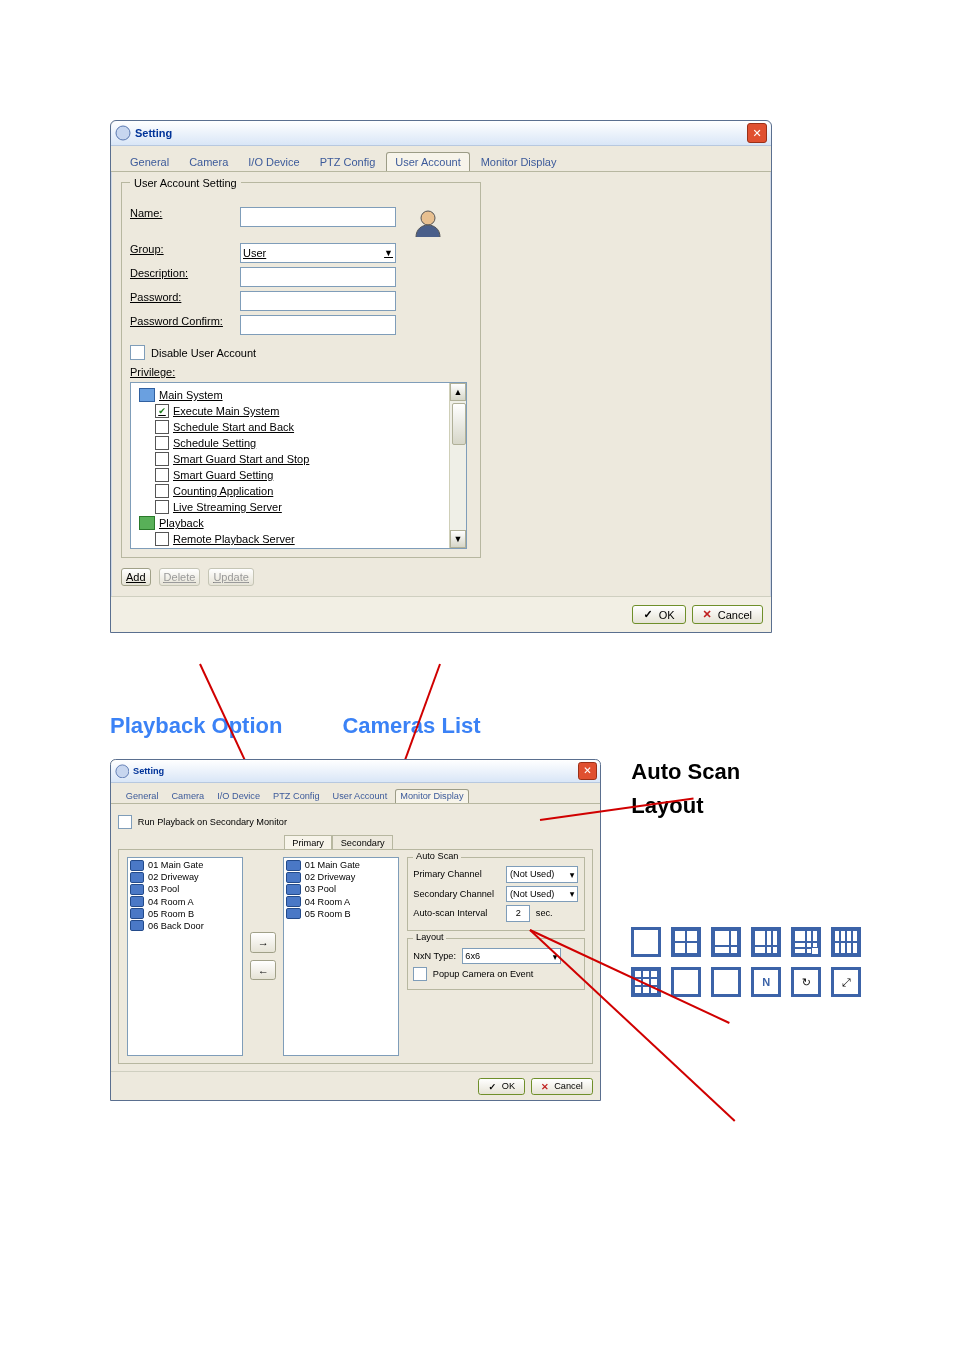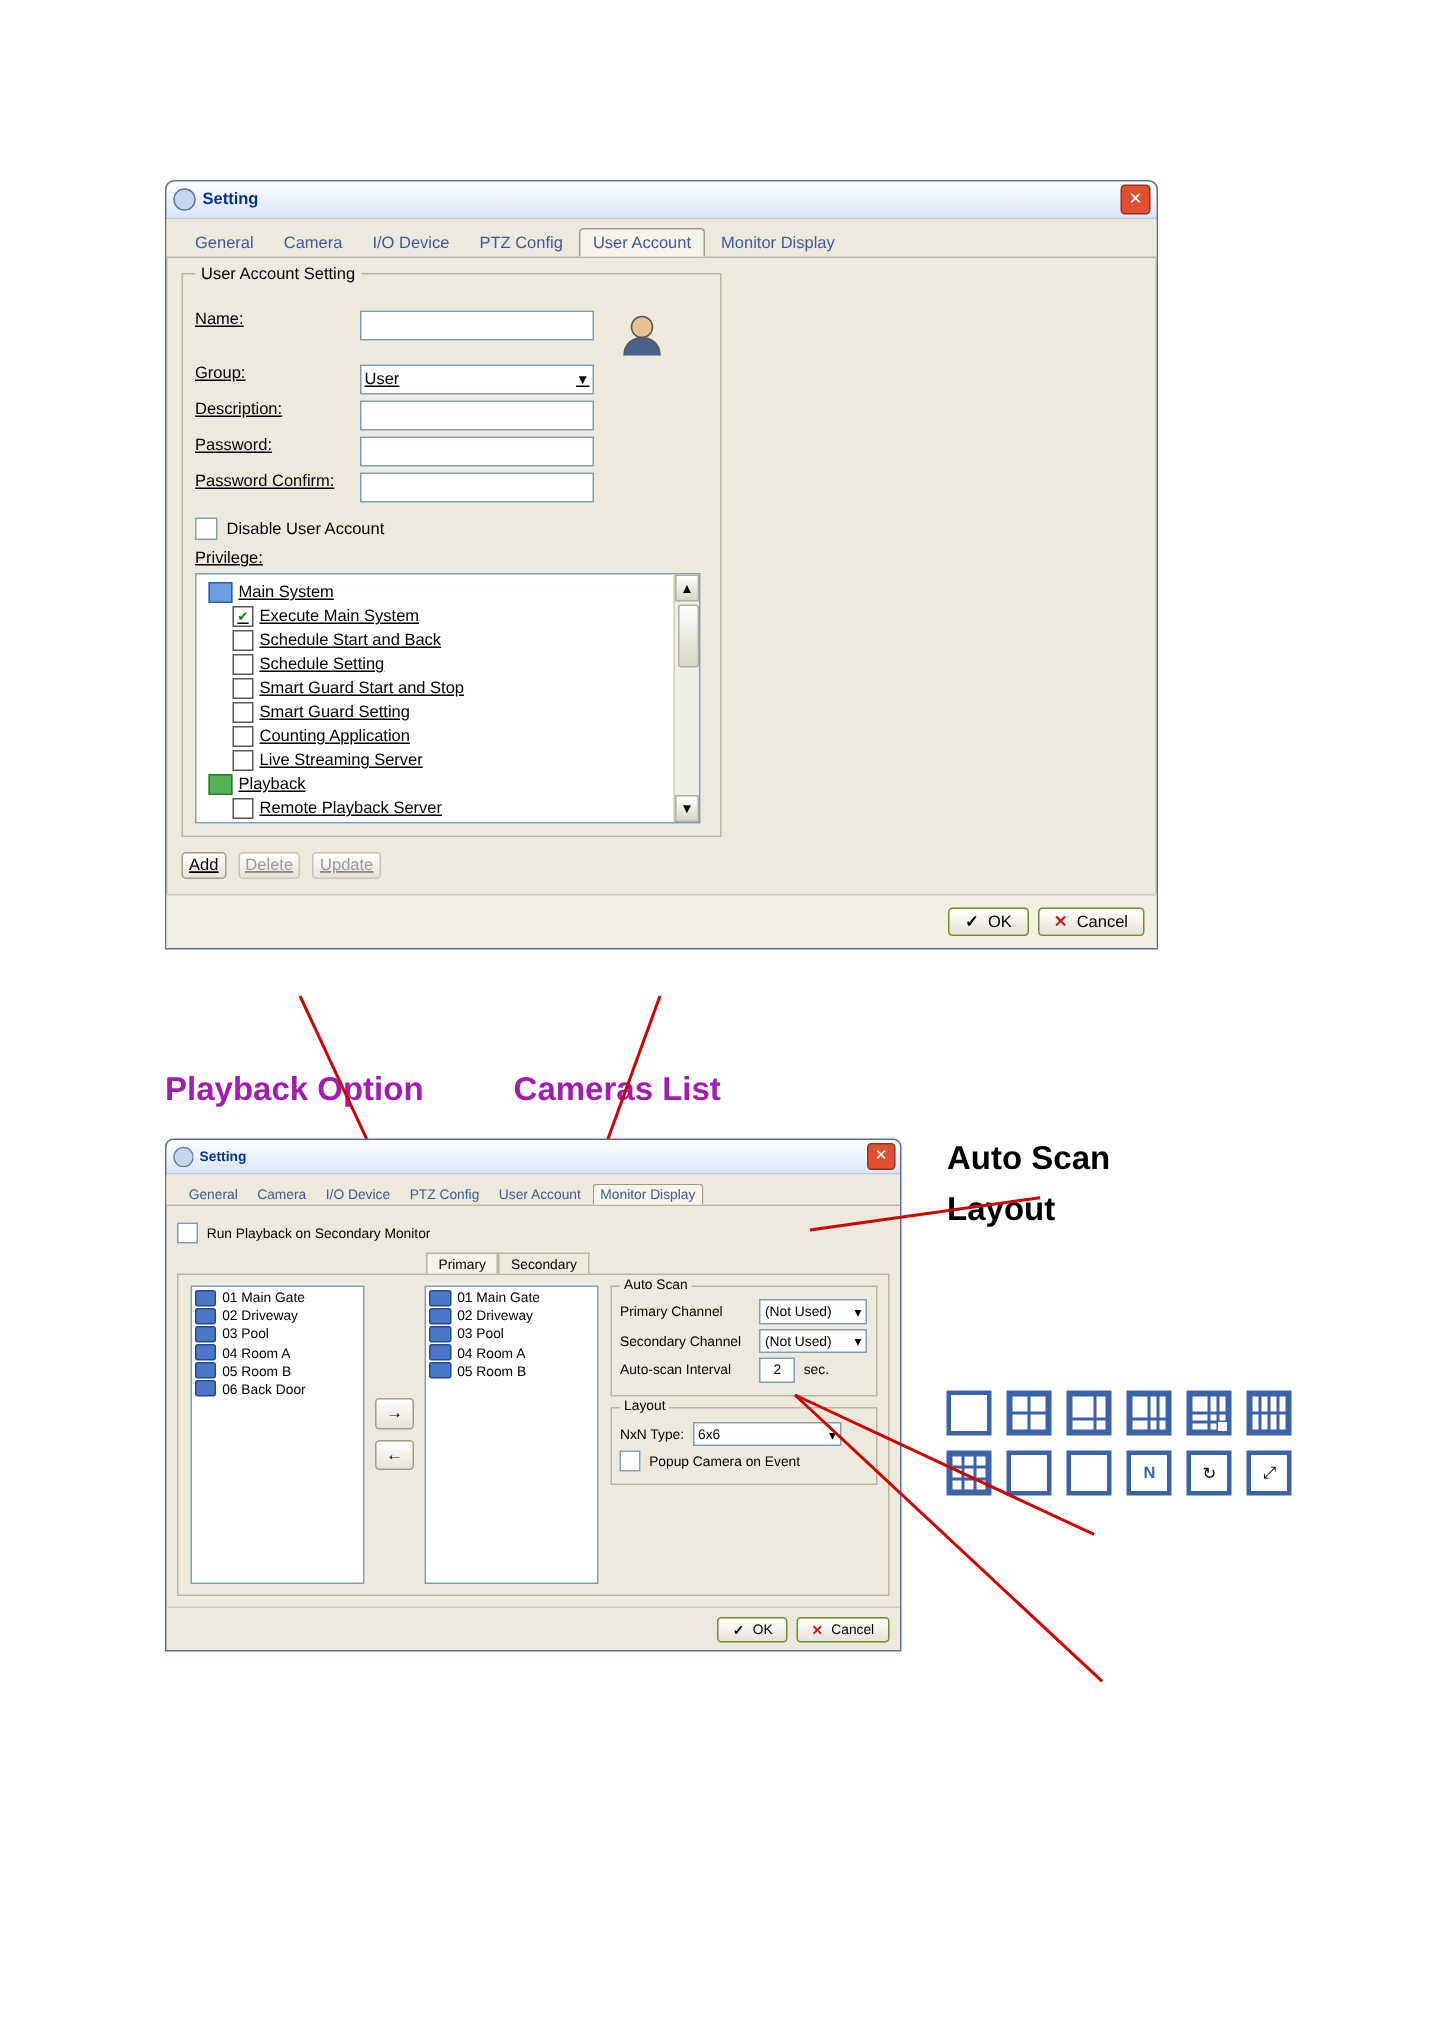--- a/index.html
+++ b/index.html
@@ -55,21 +55,21 @@
   .td.c3{flex:1;}
   .u-ico { width:14px;height:14px; display:inline-block; }
 
   .footer-bar { display:flex; justify-content:flex-end; gap:6px; padding:8px; border-top:1px solid #cfcfc0; background:#f2efe4; }
   .fbtn { display:inline-flex;align-items:center;gap:6px; border:1px solid #6f8f2a; background:linear-gradient(#fff,#e6e3d6); padding:2px 10px; border-radius:3px;}
   .fbtn .mk { font-weight:bold; }
   .fbtn.ok .mk{color:#000;}
   .fbtn.cancel .mk{color:#c02020;}
 
   
-  .annot-row { display:flex; gap:60px; padding:80px 0 20px 0; font-weight:bold; font-size:22px; color:#a21caf; }
+  .annot-row { display:flex; gap:60px; padding:80px 0 20px 0; font-weight:bold; font-size:22px; color:#3b82f6; }
 
   
   .row2 { display:flex; align-items:flex-start; gap:30px; }
   .dlg2 { width:540px; zoom:0.92; border:1px solid #5a6f8f; border-radius:6px 6px 0 0; background:#ede9dd; position:relative; font-size:10px;}
   .body2 { padding:8px; }
   .run-row { margin:4px 0 6px 0; }
   .inner-tabs { display:flex; margin-left:180px; margin-bottom:-1px; }
   .inner-tab { padding:2px 8px; border:1px solid #b7b7a0; background:#ede9dd; font-size:10px; border-bottom:none;}
   .inner-tab.active { background:#f7f4ea; }
   .lists-row { display:flex; gap:8px; }

